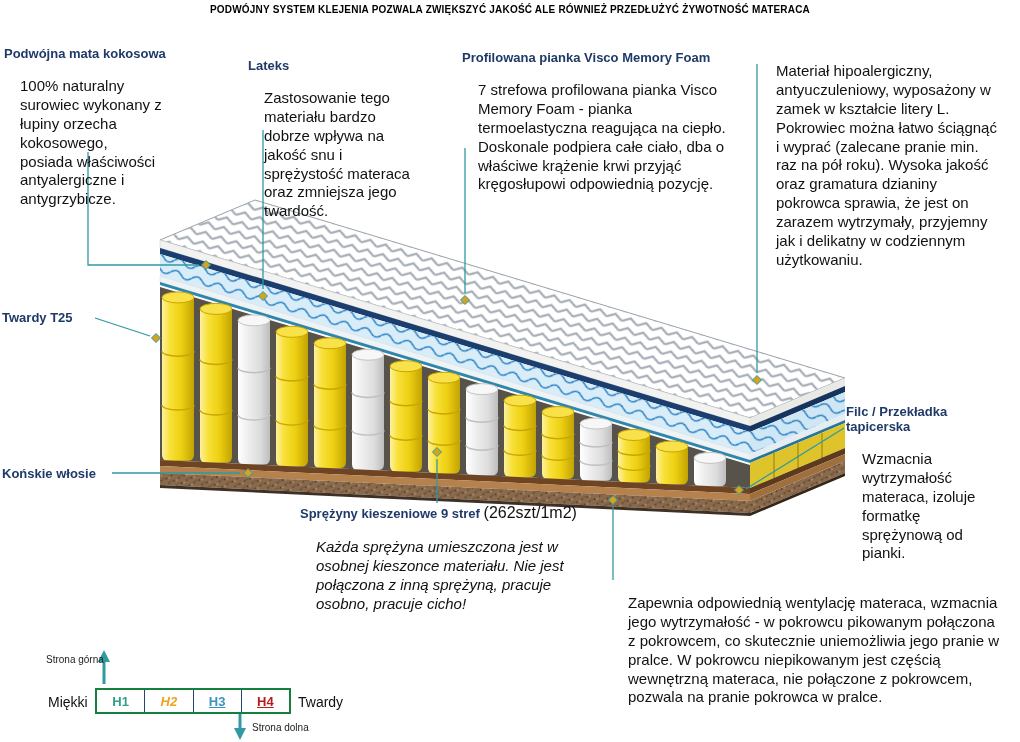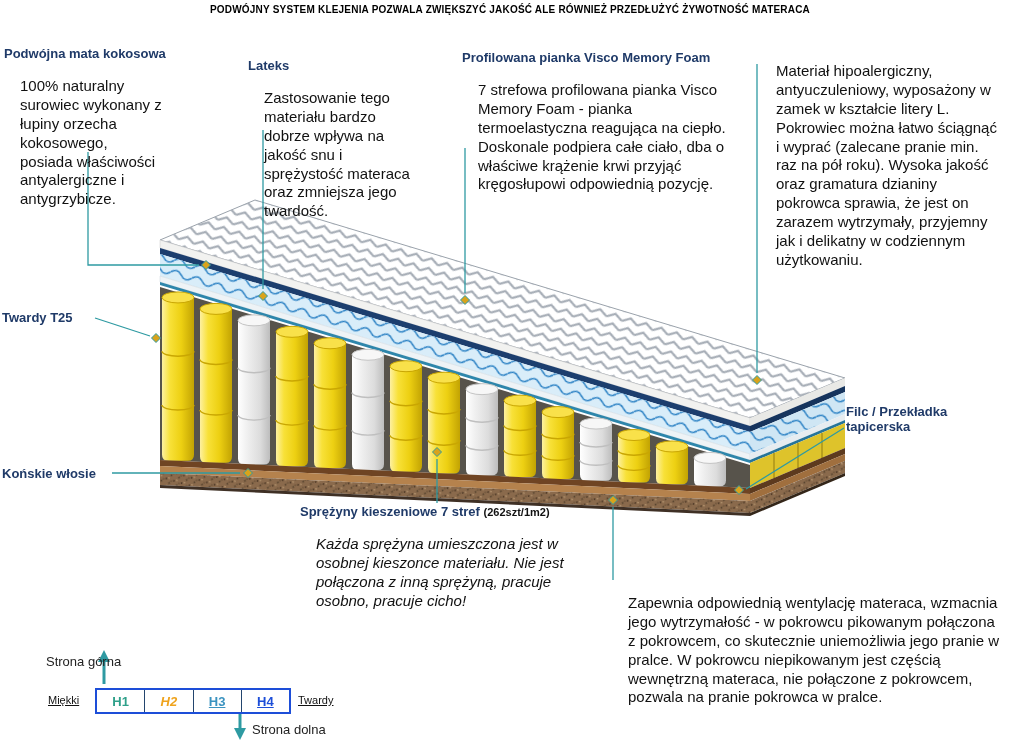--- a/index.html
+++ b/index.html
@@ -8,27 +8,27 @@
     background:#ffffff;
     font-family:"Liberation Sans", sans-serif;
   }
   svg.diagram{position:absolute;left:0;top:0;}
   .headline{
     position:absolute;top:4px;left:0;right:0;text-align:center;
     font-size:10px;font-weight:bold;color:#000000;letter-spacing:.2px;
   }
   .ann{position:absolute;}
   .ann-title{font-size:13px;font-weight:bold;color:#1f3a68;margin:0 0 4px 0;}
-  .ann-title .suffix{color:#111;font-weight:bold;font-size:11px;}
+  .ann-title .suffix{color:#111;font-weight:normal;font-size:16px;}
   .ann-body{font-size:15px;color:#111;margin:16px;line-height:1.26;}
-  .side-label{position:absolute;font-size:13px;color:#222;}
-  .soft-hard{position:absolute;font-size:11px;color:#111;text-decoration:underline;}
+  .side-label{position:absolute;font-size:10px;color:#222;}
+  .soft-hard{position:absolute;font-size:14px;color:#111;}
   .hbox{
     position:absolute;left:95px;top:688px;width:196px;height:26px;
-    border:2px solid #1d4ed8;display:flex;box-sizing:border-box;background:#fff;
+    border:2px solid #15803d;display:flex;box-sizing:border-box;background:#fff;
   }
   .hcell{
     flex:1;display:flex;align-items:center;justify-content:center;
     font-size:13px;font-weight:bold;border-left:1px solid #23456e;
   }
   .hcell:first-child{border-left:none;}
 </style>
 </head>
 <body>
 
@@ -253,28 +253,29 @@
 <div class="ann" style="left:2px;top:310px;width:132px;">
   <h3 class="ann-title">Twardy T25</h3>
 </div>
 
 <div class="ann" style="left:2px;top:466px;width:202px;">
   <h3 class="ann-title">Końskie włosie</h3>
 </div>
 
 <div class="ann" style="left:300px;top:504px;width:300px;">
   <h3 class="ann-title">
-    <span>Sprężyny kieszeniowe 7 stref</span>
+    <span>Sprężyny kieszeniowe 9 stref</span>
     <span class="suffix">(262szt/1m2)</span>
   </h3>
   <p class="ann-body" style="margin-left:16px;width:272px;font-style:italic;">Każda sprężyna umieszczona jest w osobnej kieszonce materiału. Nie jest połączona z inną sprężyną, pracuje osobno, pracuje cicho!</p>
 </div>
 
 <div class="ann" style="left:846px;top:404px;width:168px;">
   <h3 class="ann-title">Filc / Przekładka tapicerska</h3>
+  <p class="ann-body">Wzmacnia wytrzymałość materaca, izoluje formatkę sprężynową od pianki.</p>
 </div>
 
 <div class="ann" style="left:612px;top:578px;width:404px;">
   <p class="ann-body">Zapewnia odpowiednią wentylację materaca, wzmacnia jego wytrzymałość - w pokrowcu pikowanym połączona z pokrowcem, co skutecznie uniemożliwia jego pranie w pralce. W pokrowcu niepikowanym jest częścią wewnętrzną materaca, nie połączone z pokrowcem, pozwala na pranie pokrowca w pralce.</p>
 </div>
 
 <span class="side-label" style="left:46px;top:654px;">Strona górna</span>
 
 <span class="soft-hard" style="left:48px;top:694px;">Miękki</span>
 
@@ -282,19 +283,19 @@
   <div class="hcell">
     <span style="color: rgb(47, 160, 138);">H1</span>
   </div>
   <div class="hcell">
     <span style="color: rgb(239, 163, 29); font-style: italic;">H2</span>
   </div>
   <div class="hcell">
     <span style="color: rgb(59, 147, 192); text-decoration: underline;">H3</span>
   </div>
   <div class="hcell">
-    <span style="color: #1d4ed8; text-decoration: underline;">H4</span>
+    <span style="color: #b91c1c; text-decoration: underline;">H4</span>
   </div>
 </div>
 
 <span class="soft-hard" style="left:298px;top:694px;">Twardy</span>
 
 <span class="side-label" style="left:252px;top:722px;">Strona dolna</span>
 
 </body></html>

